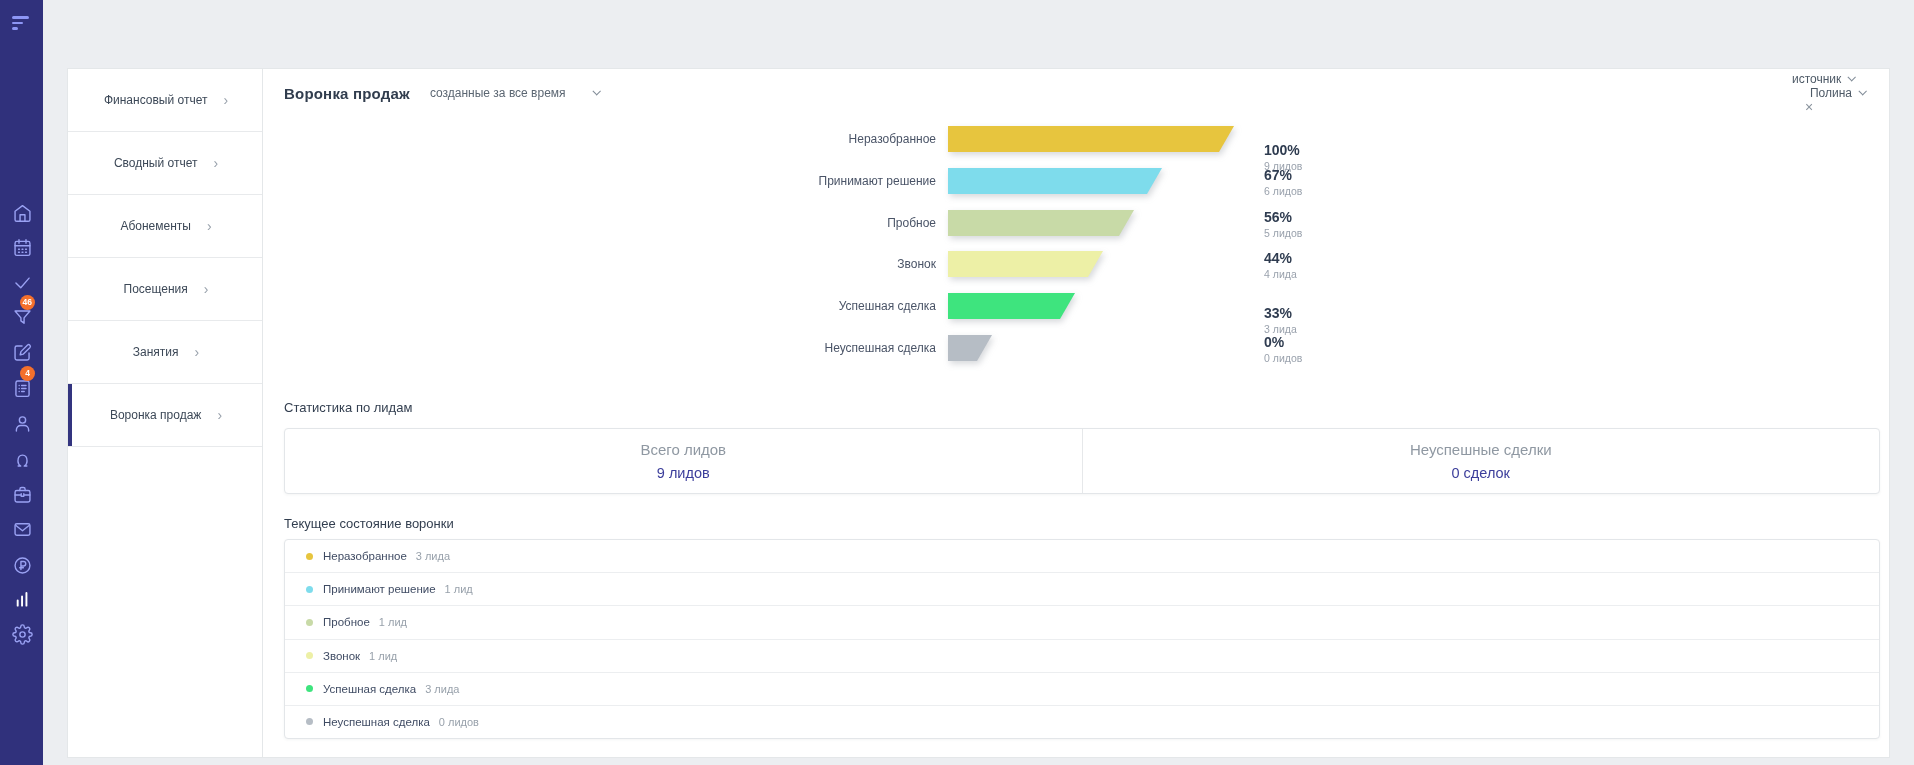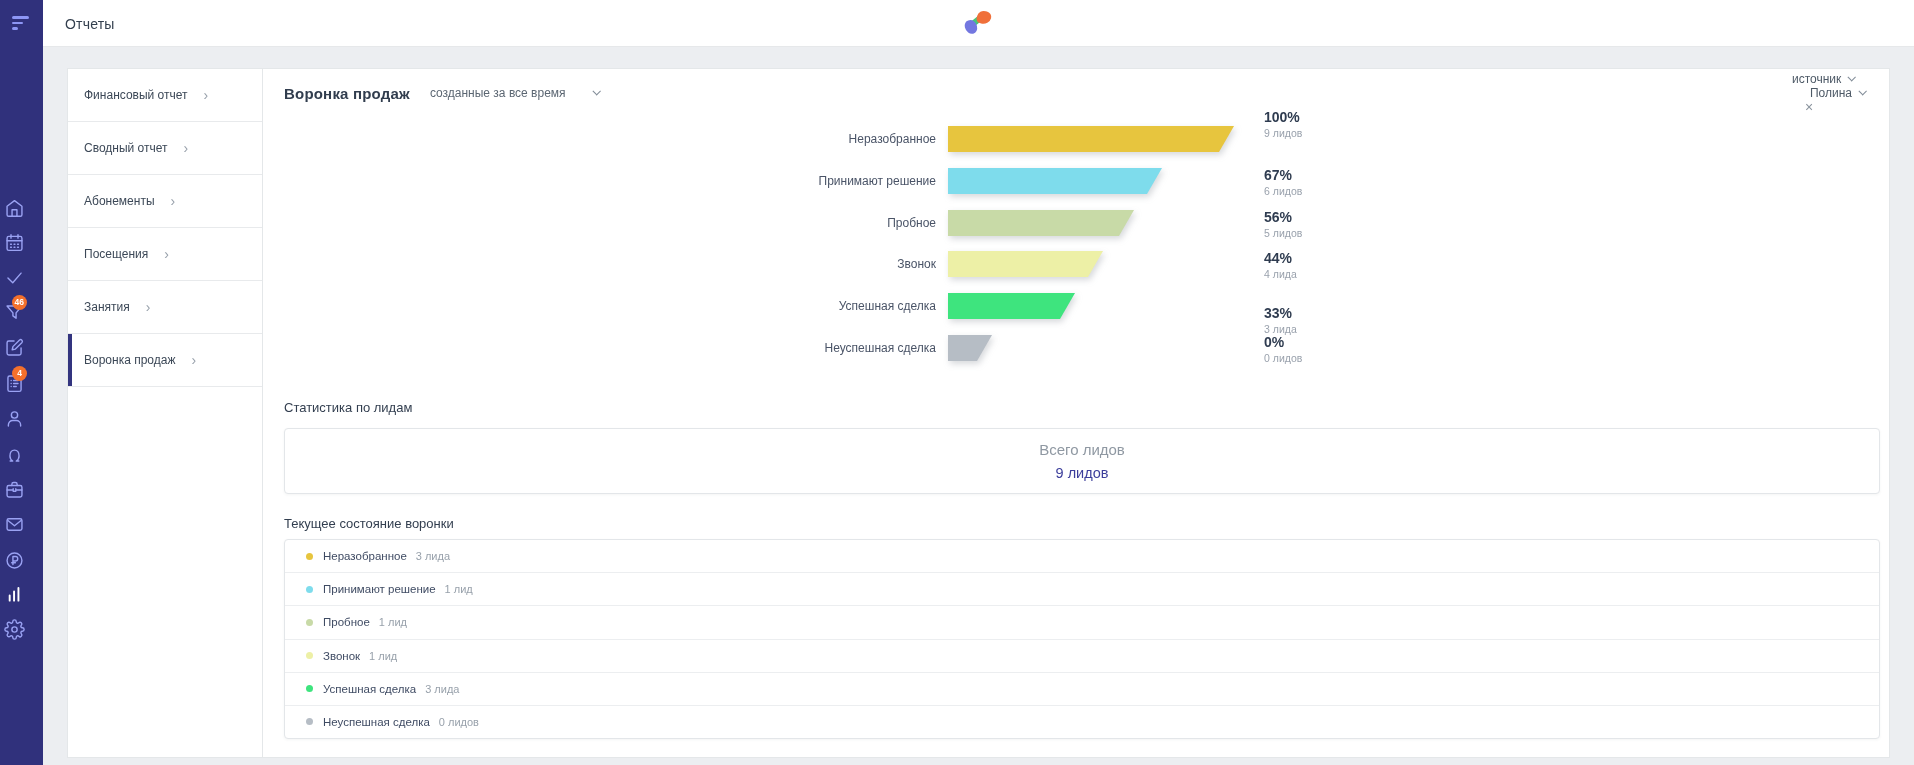--- a/index.html
+++ b/index.html
@@ -7,36 +7,36 @@
   body { font-family: "Liberation Sans", sans-serif; }
   #app { position:relative; width:1914px; height:765px; background:#eceef1; overflow:hidden; }
 
   
   .sidebar { position:absolute; left:0; top:0; width:43px; height:765px; background:#30317c; z-index:5; }
   .side-toggle { position:absolute; left:12px; top:16px; width:20px; height:16px; cursor:pointer; }
   .side-toggle span { display:block; height:2.5px; border-radius:2px; background:#8d96f5; margin-bottom:3px; }
   .side-toggle span:nth-child(1){ width:17px; }
   .side-toggle span:nth-child(2){ width:11px; }
   .side-toggle span:nth-child(3){ width:6px; }
-  .side-item { position:absolute; left:0; width:29px; height:26px; display:flex; align-items:flex-start; justify-content:center; color:#9aa2f3; cursor:pointer; }
+  .side-item { position:absolute; left:8px; width:29px; height:26px; display:flex; align-items:flex-end; justify-content:center; color:#9aa2f3; cursor:pointer; }
   .side-item.active { color:#ffffff; }
   .side-item svg { width:21px; height:21px; stroke:currentColor; fill:none; stroke-width:1.6; stroke-linecap:round; stroke-linejoin:round; }
   .badge { position:absolute; top:-7px; right:2px; min-width:15px; height:15px; padding:0 3px; background:#f4702c; color:#fff; border-radius:9px; font-size:8.5px; font-weight:bold; line-height:15px; text-align:center; }
 
   
   .topbar { position:absolute; left:43px; top:0; width:1871px; height:47px; background:#ffffff; border-bottom:1px solid #e6e8ea; z-index:4; }
   .topbar-title { position:absolute; left:22px; top:16px; font-size:14px; color:#333f4e; font-weight:500; letter-spacing:.2px; }
   .logo { position:absolute; left:919px; top:11px; width:30px; height:24px; }
   .logo .l-orange { position:absolute; right:1px; top:0; width:14px; height:13px; background:#f0703a; border-radius:55% 45% 65% 35%; transform:rotate(15deg); }
   .logo .l-green  { position:absolute; left:7px; top:7px; width:15px; height:6px; background:#47c77b; border-radius:3px; transform:rotate(-38deg); }
   .logo .l-blue   { position:absolute; left:3px; top:9px; width:12px; height:14px; background:#7377e0; border-radius:45% 55% 50% 60%; transform:rotate(-14deg); }
 
   
   .menu-col { position:absolute; left:67px; top:68px; width:196px; height:690px; background:#ffffff; border:1px solid #e4e7e9; }
-  .menu-item { position:relative; height:53px; display:flex; align-items:center; justify-content:flex-start; padding:0 14px 0 16px; border-bottom:1px solid #e8eaec; cursor:pointer; background:#fff;gap:16px; }
+  .menu-item { position:relative; height:63px; display:flex; align-items:center; justify-content:center; padding:0 14px 0 16px; border-bottom:1px solid #e8eaec; cursor:pointer; background:#fff;gap:16px; }
   .menu-item .mi-label { font-size:12px; color:#3c4857; }
   .menu-item .mi-chev { font-size:14px; color:#98a1ab; line-height:1; }
   .menu-item.selected { box-shadow: inset 4px 0 0 #33347f; }
 
   
   .panel { position:absolute; left:262px; top:68px; width:1628px; height:690px; background:#ffffff; border:1px solid #e4e7e9; }
   .title-row { position:absolute; left:21px; right:24px; top:12px; height:24px; display:flex; align-items:center; }
   .report-title { font-size:15px; font-weight:600; color:#313d4e; letter-spacing:.2px; }
   .period-filter { display:flex; align-items:center; margin-left:20px; font-size:12px; color:#5b6672; cursor:pointer;gap:20px; }
   .cdown { display:inline-block; width:6px; height:6px; border-right:1.4px solid #828c98; border-bottom:1.4px solid #828c98; transform:rotate(45deg) translateY(-1px); margin-left:7px; margin-top:-2px; }
@@ -152,28 +152,20 @@
         </svg>
     </div>
     <div class="side-item" style="top:619px">
       <svg viewBox="0 0 24 24">
           <circle cx="12" cy="12" r="3"></circle>
           <path d="M19.4 15a1.7 1.7 0 0 0 .34 1.87l.06.06a2 2 0 1 1-2.83 2.83l-.06-.06a1.7 1.7 0 0 0-1.87-.34 1.7 1.7 0 0 0-1 1.55V21a2 2 0 1 1-4 0v-.09A1.7 1.7 0 0 0 9 19.36a1.7 1.7 0 0 0-1.87.34l-.06.06a2 2 0 1 1-2.83-2.83l.06-.06a1.7 1.7 0 0 0 .34-1.87 1.7 1.7 0 0 0-1.55-1H3a2 2 0 1 1 0-4h.09A1.7 1.7 0 0 0 4.64 9a1.7 1.7 0 0 0-.34-1.87l-.06-.06a2 2 0 1 1 2.83-2.83l.06.06a1.7 1.7 0 0 0 1.87.34H9a1.7 1.7 0 0 0 1-1.55V3a2 2 0 1 1 4 0v.09a1.7 1.7 0 0 0 1 1.55 1.7 1.7 0 0 0 1.87-.34l.06-.06a2 2 0 1 1 2.83 2.83l-.06.06a1.7 1.7 0 0 0-.34 1.87V9a1.7 1.7 0 0 0 1.55 1H21a2 2 0 1 1 0 4h-.09a1.7 1.7 0 0 0-1.55 1z"></path>
         </svg>
     </div>
   </aside>
 
-  <header class="topbar">
-    <div class="topbar-title">Отчеты</div>
-    <div class="logo">
-      <span class="l-green"></span>
-        <span class="l-blue"></span>
-        <span class="l-orange"></span>
-    </div>
-  </header>
 
   <nav class="menu-col">
     <div class="menu-item">
       <span class="mi-label">Финансовый отчет</span>
         <span class="mi-chev">›</span>
     </div>
     <div class="menu-item">
       <span class="mi-label">Сводный отчет</span>
         <span class="mi-chev">›</span>
     </div>
@@ -214,21 +206,21 @@
         </span>
         <span class="clear-x">×</span>
       </span>
     </div>
 
     <div>
       <div class="funnel-row-label" style="top:57px">Неразобранное</div>
       <div class="bar-wrap" style="top:57px">
           <div class="bar" style="width: 286px; background: rgb(231, 197, 62);"></div>
         </div>
-      <div class="pct-block" style="top:40px">
+      <div class="pct-block" style="top:73px">
         <div class="pct">100%</div>
           <div class="pct-count">9 лидов</div>
       </div>
 
       <div class="funnel-row-label" style="top:99px">Принимают решение</div>
       <div class="bar-wrap" style="top:99px">
           <div class="bar" style="width: 214px; background: rgb(126, 220, 236);"></div>
         </div>
       <div class="pct-block" style="top:98px">
         <div class="pct">67%</div>
@@ -271,20 +263,24 @@
           <div class="pct-count">0 лидов</div>
       </div>
     </div>
 
     <h2 class="section-h" style="top:331px">Статистика по лидам</h2>
     <div class="stats-card">
       <div class="stat-col">
         <span class="stat-label">Всего лидов</span>
         <span class="stat-value">9 лидов</span>
       </div>
+      <div class="stat-col">
+        <span class="stat-label">Неуспешные сделки</span>
+        <span class="stat-value">0 сделок</span>
+      </div>
     </div>
 
     <h2 class="section-h" style="top:447px">Текущее состояние воронки</h2>
     <div class="state-card">
       <div class="state-row">
         <span class="dot" style="background: rgb(231, 197, 62);"></span>
         <span class="state-label">Неразобранное</span>
         <span class="state-count">3 лида</span>
       </div>
       <div class="state-row">

